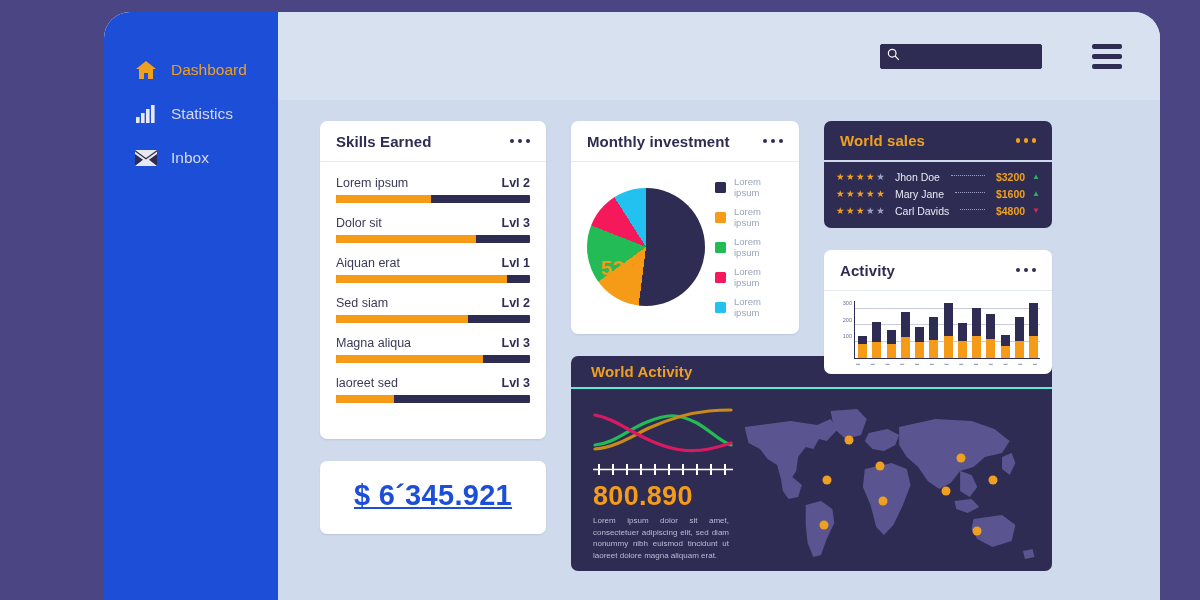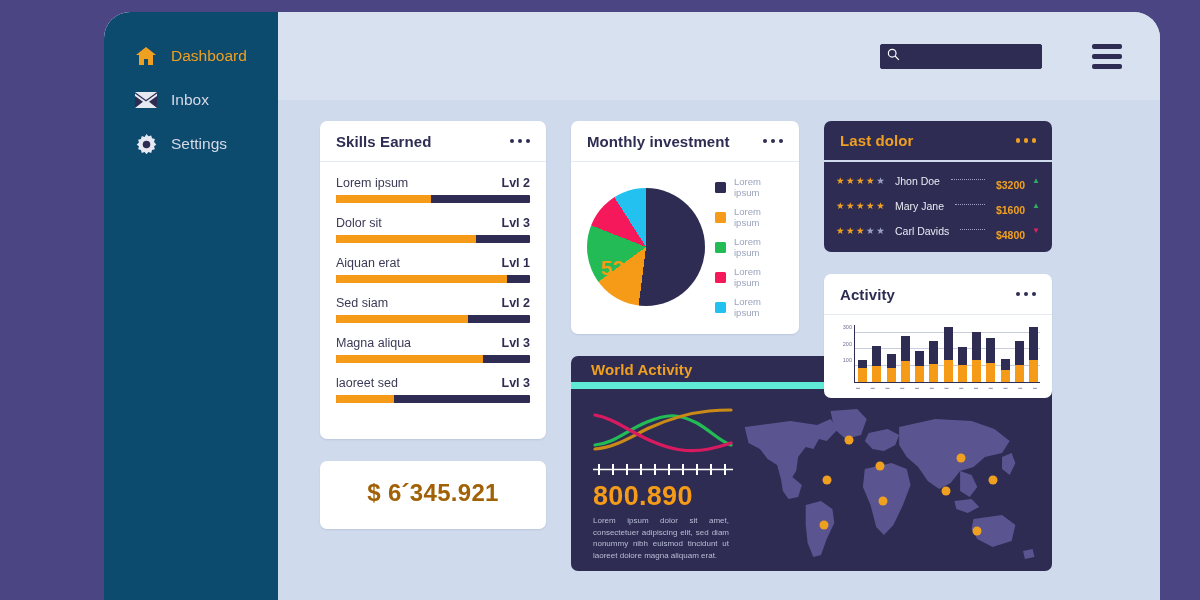--- a/index.html
+++ b/index.html
@@ -8,22 +8,22 @@
     background:#4b4583;
     font-family:"Liberation Sans", sans-serif;
     -webkit-font-smoothing:antialiased;
   }
   .app{
     position:absolute;left:104px;top:12px;width:1056px;height:588px;
     background:#cfdaec;border-radius:26px 26px 0 0;overflow:hidden;display:flex;
   }
   
   .sidebar{
-    width:174px;flex:0 0 174px;background:#0c4a6e;
-    border-radius:26px 0 0 0;padding-top:22px;box-sizing:border-box;
+    width:174px;flex:0 0 174px;background:#1d4ed8;
+    border-radius:26px 0 0 0;padding-top:36px;box-sizing:border-box;
   }
   .nav-item{
     display:flex;align-items:center;gap:14px;height:44px;
     padding-left:31px;box-sizing:border-box;margin-bottom:0px;
     color:#d7d9e6;font-size:15.5px;cursor:pointer;
   }
   .nav-item + .nav-item{margin-top:0;}
   .nav-item.active{color:#f0a020;}
   .nav-ico{width:22px;height:22px;flex:0 0 22px;display:flex;align-items:center;justify-content:center;}
   .nav-ico svg{display:block;}
@@ -65,21 +65,21 @@
   
   .skill{margin-bottom:13px;}
   .skill:last-child{margin-bottom:20px;}
   .skill-top{display:flex;justify-content:space-between;align-items:baseline;margin-bottom:5px;}
   .skill-name{font-size:12.5px;color:#3b3a58;}
   .skill-lvl{font-size:12.5px;color:#2e2c52;font-weight:bold;}
   .bar{height:8px;background:#2e2c52;border-radius:1px;overflow:hidden;}
   .bar .fill{height:100%;background:#f59b18;}
   
   .earn-body{padding:18px 16px 22px;text-align:center;}
-  .earn-value{font-size:24px;font-weight:bold;color:#a16207;letter-spacing:.3px;}
+  .earn-value{font-size:29px;font-weight:bold;color:#1d4ed8;letter-spacing:.3px;text-decoration:underline;}
   
   .pie-row{display:flex;align-items:center;gap:4px;}
   .pie-wrap{position:relative;width:118px;height:118px;flex:0 0 118px;}
   .pie{width:118px;height:118px;border-radius:50%;}
   .pie-label{
     position:absolute;left:14px;bottom:26px;font-size:21px;font-weight:bold;color:#f59b18;
   }
   .legend{display:flex;flex-direction:column;gap:8px;padding-left:6px;}
   .legend-item{display:flex;align-items:center;gap:8px;}
   .legend-sw{width:11px;height:11px;border-radius:1.5px;flex:0 0 11px;}
@@ -93,40 +93,40 @@
   .card-dark .card-title{color:#f0a020;}
   .card-dark .dots i{background:#f0a020;}
   .sales-body{padding:9px 12px 11px;}
   .sale-row{display:flex;align-items:center;gap:7px;margin-bottom:5px;font-size:10.5px;}
   .sale-row:last-child{margin-bottom:0;}
   .stars{display:flex;gap:1.5px;flex:0 0 auto;width:52px;}
   .stars span{font-size:9.5px;line-height:1;color:#f0a020;}
   .stars span.off{color:#9ba0c4;}
   .sale-name{color:#e8eaf4;white-space:nowrap;}
   .leader{flex:1;border-bottom:1.5px dotted #9ba0c4;margin:0 4px 3px 4px;}
-  .sale-amt{color:#f0a020;font-weight:bold;white-space:nowrap;margin-top:8px;}
+  .sale-amt{color:#f0a020;font-weight:bold;white-space:nowrap;}
   .arrow{font-size:8px;line-height:1;}
   .arrow.up{color:#2fae63;}
   .arrow.down{color:#e0245e;}
   
   .act-body{padding:10px 12px 8px 8px;}
   .act-chart{display:flex;height:58px;}
   .act-axis{width:22px;position:relative;flex:0 0 22px;}
   .act-axis div{position:absolute;right:2px;font-size:5.5px;color:#6b7393;transform:translateY(-50%);}
   .act-plot{flex:1;position:relative;border-left:1.5px solid #2e2c52;border-bottom:1.5px solid #2e2c52;}
   .gridline{position:absolute;left:0;right:0;height:1px;background:#c9cede;}
   .bars{position:absolute;left:3px;right:2px;bottom:0;top:0;display:flex;align-items:flex-end;justify-content:space-between;}
   .abar{width:9px;display:flex;flex-direction:column;justify-content:flex-end;}
   .abar .top{background:#2e2c52;}
   .abar .bot{background:#f59b18;}
   .act-ticks{display:flex;justify-content:space-between;padding:2px 3px 0 24px;}
   .act-ticks span{font-size:4px;color:#9aa3bd;}
   
   .world{background:#2e2c52;border-radius:7px;overflow:hidden;width:481px;}
-  .world .card-head{border-bottom:7px solid #5eead4;height:33px;padding:0 20px;}
+  .world .card-head{border-bottom:2px solid #5eead4;height:33px;padding:0 20px;}
   .world .card-title{color:#f0a020;font-size:15px;}
   .world .dots i{background:#f0a020;}
   .world-body{display:flex;padding:16px 0 0 0;height:182px;box-sizing:border-box;}
   .world-left{width:168px;flex:0 0 168px;padding-left:22px;box-sizing:border-box;}
   .spark{width:140px;height:56px;display:block;}
   .tickline{width:140px;height:13px;display:block;margin-top:2px;}
   .big-num{font-size:27px;font-weight:bold;color:#f59b18;margin-top:5px;letter-spacing:.3px;}
   .world-text{font-size:8px;line-height:1.45;color:#b9bed6;margin-top:3px;width:136px;text-align:justify;}
   .map-wrap{flex:1;position:relative;padding-right:8px;}
   .map{width:100%;height:164px;display:block;}
@@ -141,42 +141,44 @@
 
     <div class="nav-item active">
       <span class="nav-ico">
         <svg width="20" height="18" viewBox="0 0 20 18">
             <path fill="#f0a020" d="M10 0 0 8h3v10h5v-6h4v6h5V8h3z"></path>
           </svg>
       </span>
       <span class="nav-label">Dashboard</span>
     </div>
 
+    <div class="nav-item">
+      <span class="nav-ico">
+        <svg width="20" height="18" viewBox="0 0 20 18">
+          <rect x="0" y="12" width="3.6" height="6" fill="#e6e8f2"></rect>
+          <rect x="5" y="8" width="3.6" height="10" fill="#e6e8f2"></rect>
+          <rect x="10" y="4" width="3.6" height="14" fill="#e6e8f2"></rect>
+          <rect x="15" y="0" width="3.6" height="18" fill="#e6e8f2"></rect>
+        </svg>
+      </span>
+      <span class="nav-label">Statistics</span>
+    </div>
 
     <div class="nav-item">
       <span class="nav-ico">
         <svg width="22" height="16" viewBox="0 0 22 16">
           <path fill="#e6e8f2" d="M0 0h22v16H0z"></path>
           <path fill="#2e2c52" d="M0 0l11 8L22 0v1.6L11 9.6 0 1.6z"></path>
           <path fill="#2e2c52" d="M0 16l8-6.2L0 4zM22 16l-8-6.2L22 4z"></path>
         </svg>
       </span>
       <span class="nav-label">Inbox</span>
     </div>
 
 
-    <div class="nav-item">
-      <span class="nav-ico">
-        <svg width="21" height="21" viewBox="0 0 24 24">
-          <path fill="#e6e8f2" d="M12 0l2.2 2.6 3.2-1 .9 3.3 3.3.9-1 3.2L23.2 12l-2.6 2.2 1 3.2-3.3.9-.9 3.3-3.2-1L12 23.2l-2.2-2.6-3.2 1-.9-3.3-3.3-.9 1-3.2L.8 12l2.6-2.2-1-3.2 3.3-.9.9-3.3 3.2 1z"></path>
-          <circle cx="12" cy="12" r="4.3" fill="#2e2c52"></circle>
-        </svg>
-      </span>
-      <span class="nav-label">Settings</span>
-    </div>
   </div>
 
   <div class="main">
 
     <div class="topbar">
       <div class="searchbox">
         <span>
           <svg width="13" height="13" viewBox="0 0 16 16">
             <circle cx="6.4" cy="6.4" r="4.7" fill="none" stroke="#ffffff" stroke-width="1.5"></circle>
             <line x1="9.9" y1="9.9" x2="14.6" y2="14.6" stroke="#ffffff" stroke-width="1.5"></line>
@@ -394,21 +396,21 @@
               </div>
             </div>
           </div>
 
         </div>
 
         <div class="col col-c">
 
           <div class="card-dark">
             <div class="card-head">
-              <span class="card-title">Last dolor</span>
+              <span class="card-title">World sales</span>
               <span class="dots">
                   <i></i>
                   <i></i>
                   <i></i>
                 </span>
             </div>
             <div class="sales-body">
 
               <div class="sale-row">
                 <span class="stars">

